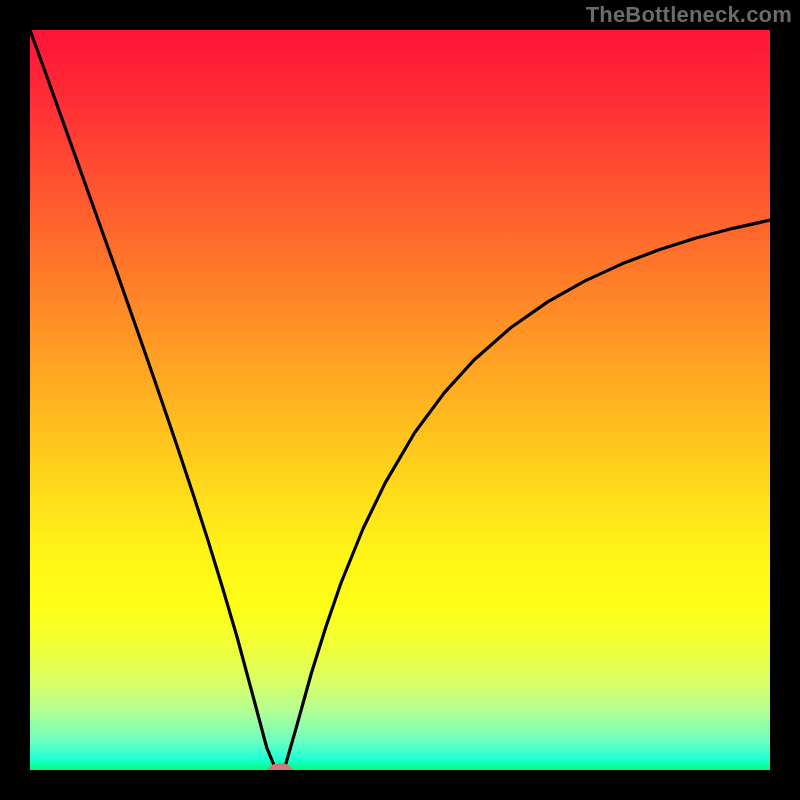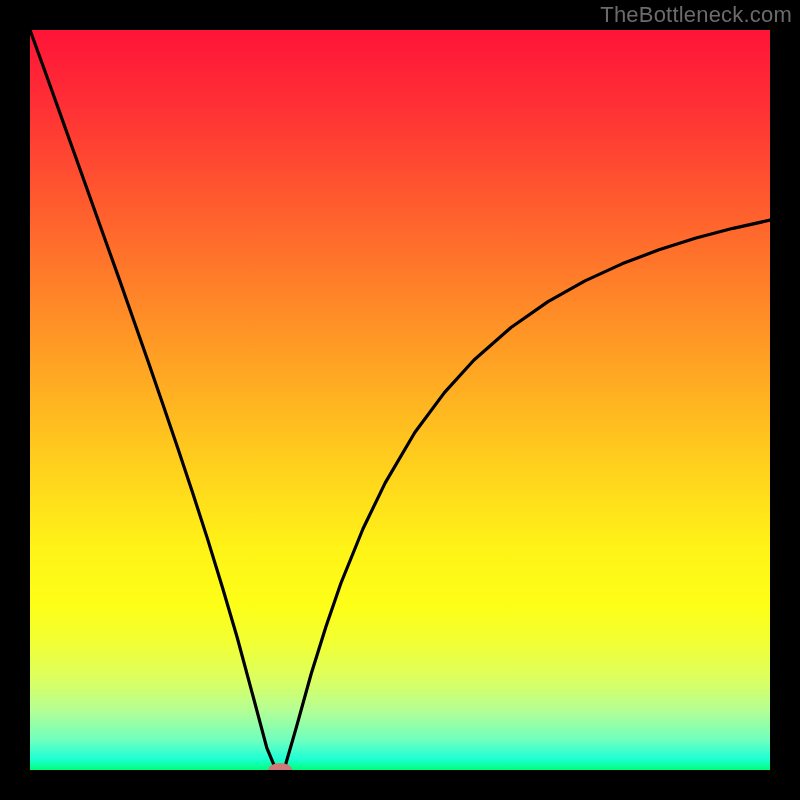--- a/index.html
+++ b/index.html
@@ -10,21 +10,21 @@
     background: #000;
     font-family: Arial, Helvetica, sans-serif;
     overflow: hidden;
   }
   .watermark {
     position: absolute;
     top: 2px;
     right: 8px;
     color: #6b6b6b;
     font-size: 22px;
-    font-weight: 400;
+    font-weight: 700;
     letter-spacing: 0.2px;
     z-index: 5;
     user-select: none;
   }
   .plot-wrap {
     position: absolute;
     left: 30px;
     top: 30px;
     width: 740px;
     height: 740px;

